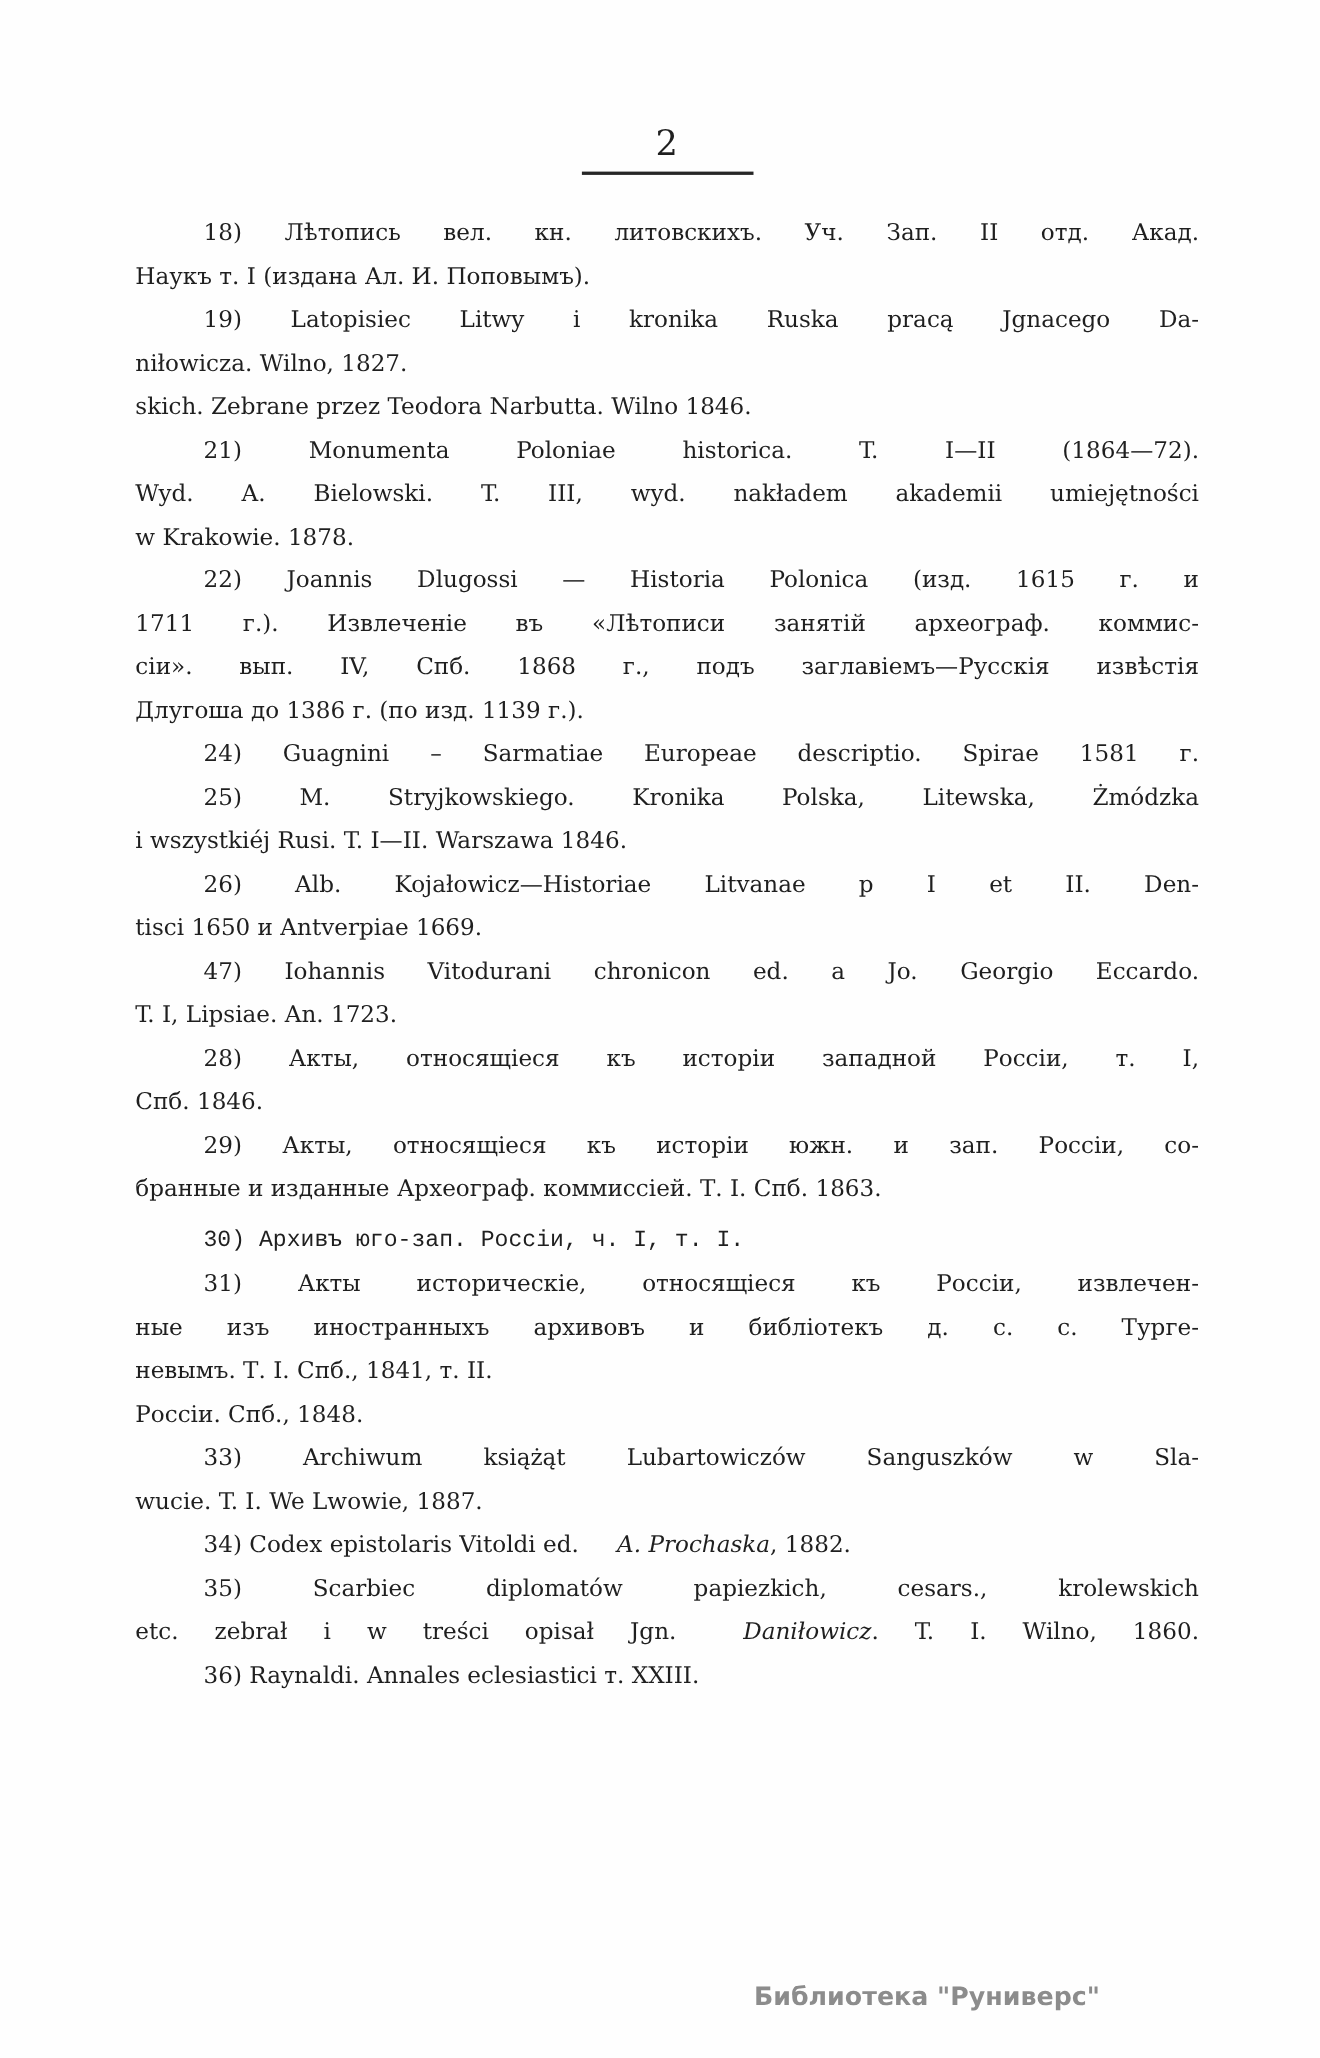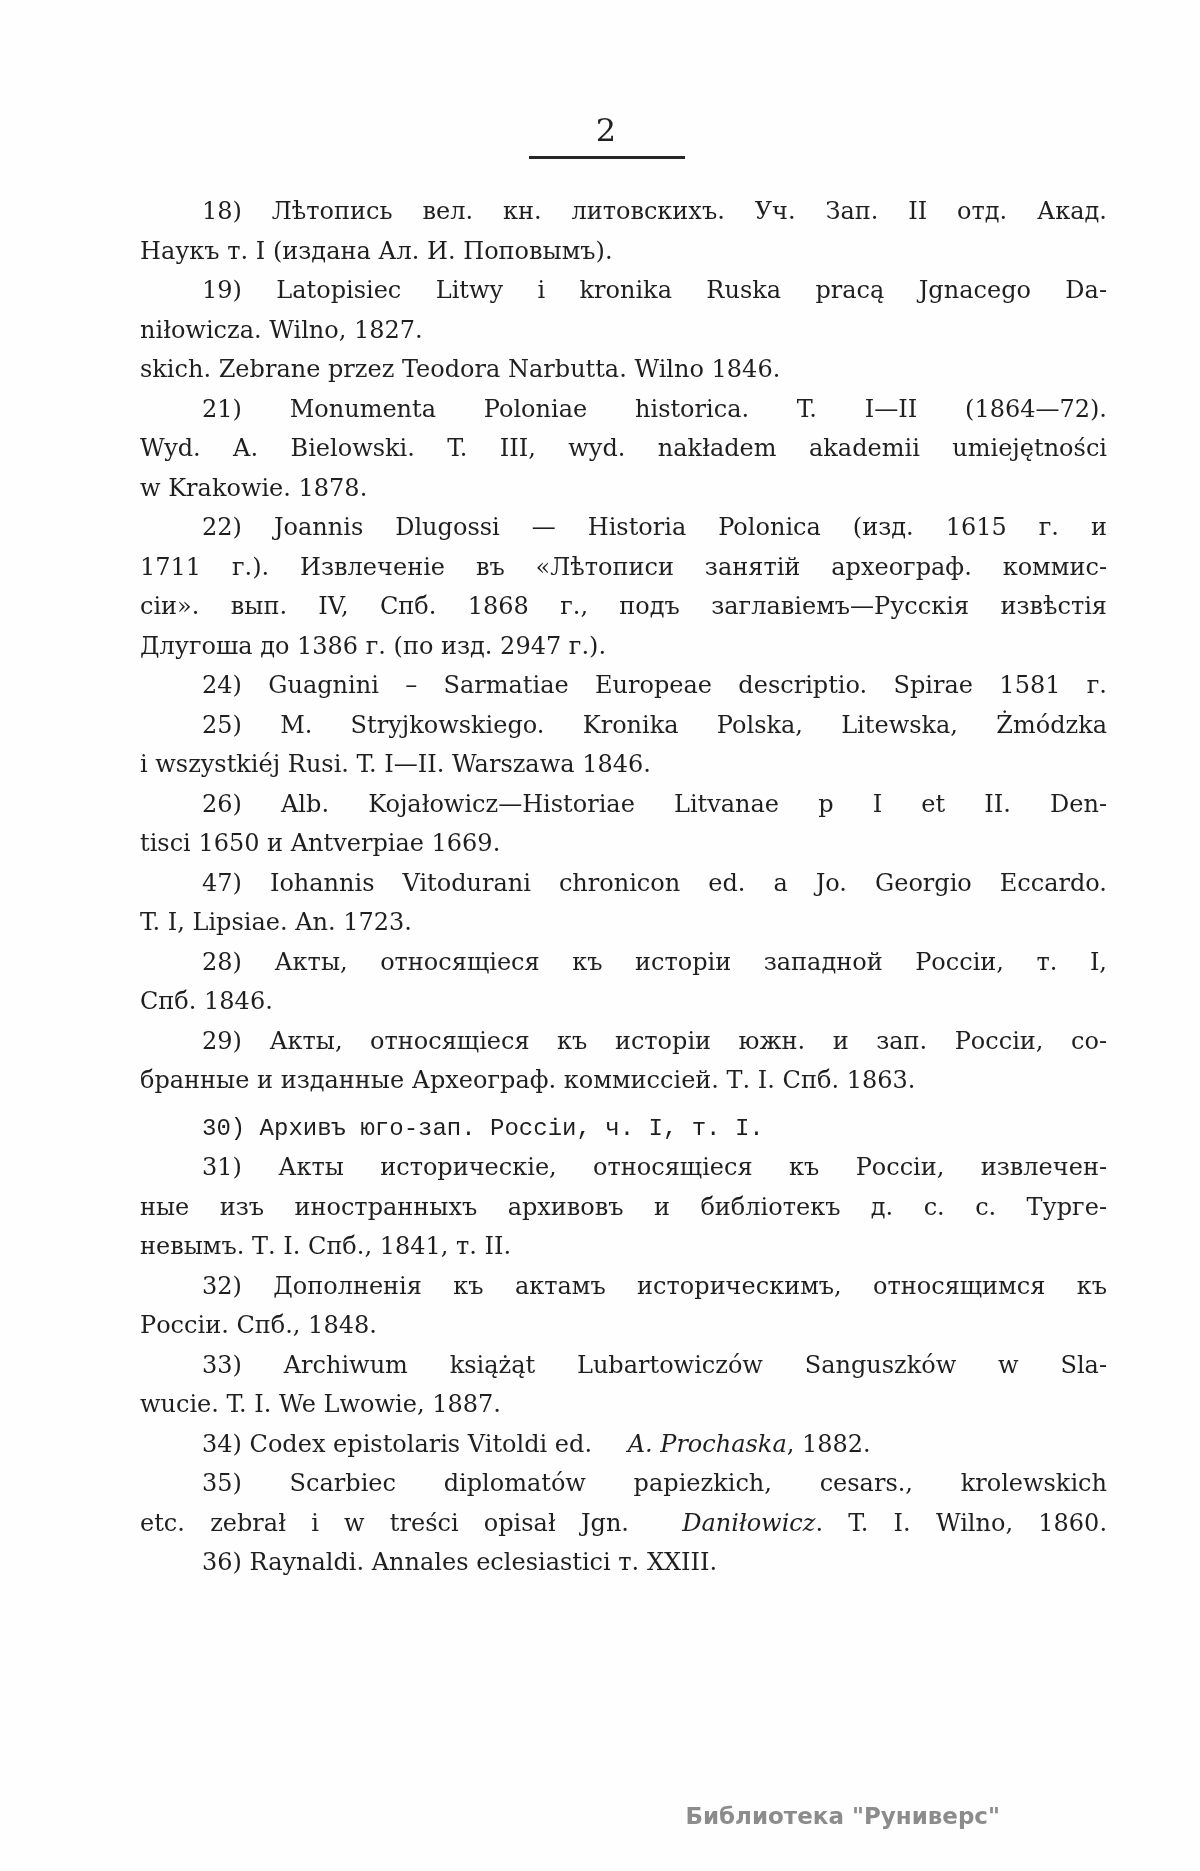--- a/index.html
+++ b/index.html
@@ -31,24 +31,24 @@
     letter-spacing: 1px;
   }
   .pagenum-rule {
     margin: 10px auto 0 auto;
     width: 156px;
     height: 0;
     border-bottom: 3px solid #262626;
   }
   .text-block {
     position: absolute;
-    left: 140px;
+    left: 123px;
     top: 192px;
     width: 967px;
-    font-size: 24px;
+    font-size: 21px;
     line-height: 39.5px;
   }
   .entry { margin: 0; }
   .line {
     text-align: justify;
     text-align-last: justify;
   }
   .line.end { text-align-last: left; }
   .line.indent { text-indent: 62px; }
   .italic { font-style: italic; margin-left: 28px; }
@@ -86,21 +86,21 @@
       </div>
       <div class="entry">
         <div class="line indent"><span>21) Monumenta Poloniae historica. T. I—II (1864—72).</span></div>
         <div class="line"><span>Wyd. A. Bielowski. T. III, wyd. nakładem akademii umiejętności</span></div>
         <div class="line end"><span>w Krakowie. 1878.</span></div>
       </div>
       <div class="entry">
         <div class="line indent"><span>22) Joannis Dlugossi — Historia Polonica (изд. 1615 г. и</span></div>
         <div class="line"><span>1711 г.). Извлеченіе въ «Лѣтописи занятій археограф. коммис-</span></div>
         <div class="line"><span>сіи». вып. IV, Спб. 1868 г., подъ заглавіемъ—Русскія извѣстія</span></div>
-        <div class="line end"><span>Длугоша до 1386 г. (по изд. 2947 г.).</span></div>
+        <div class="line end"><span>Длугоша до 1386 г. (по изд. 1139 г.).</span></div>
       </div>
       <div class="entry">
         <div class="line indent"><span>24) Guagnini – Sarmatiae Europeae descriptio. Spirae 1581 г.</span></div>
       </div>
       <div class="entry">
         <div class="line indent"><span>25) M. Stryjkowskiego. Kronika Polska, Litewska, Żmódzka</span></div>
         <div class="line end"><span>i wszystkiéj Rusi. T. I—II. Warszawa 1846.</span></div>
       </div>
       <div class="entry">
         <div class="line indent"><span>26) Alb. Kojałowicz—Historiae Litvanae p I et II. Den-</span></div>
@@ -120,21 +120,20 @@
       </div>
       <div class="entry" style="margin-top: 8px; font-family: Liberation Mono, monospace;">
         <div class="line indent end"><span>30) Архивъ юго-зап. Россіи, ч. I, т. I.</span></div>
       </div>
       <div class="entry">
         <div class="line indent"><span>31) Акты историческіе, относящіеся къ Россіи, извлечен-</span></div>
         <div class="line"><span>ные изъ иностранныхъ архивовъ и библіотекъ д. с. с. Турге-</span></div>
         <div class="line end"><span>невымъ. Т. I. Спб., 1841, т. II.</span></div>
       </div>
       <div class="entry">
-        <div class="line indent"><span>32) Дополненія къ актамъ историческимъ, относящимся къ</span></div>
         <div class="line end"><span>Россіи. Спб., 1848.</span></div>
       </div>
       <div class="entry">
         <div class="line indent"><span>33) Archiwum książąt Lubartowiczów Sanguszków w Sla-</span></div>
         <div class="line end"><span>wucie. T. I. We Lwowie, 1887.</span></div>
       </div>
       <div class="entry">
         <div class="line indent end"><span>34) Codex epistolaris Vitoldi ed. </span><span class="italic">A. Prochaska</span><span>, 1882.</span></div>
       </div>
       <div class="entry">

